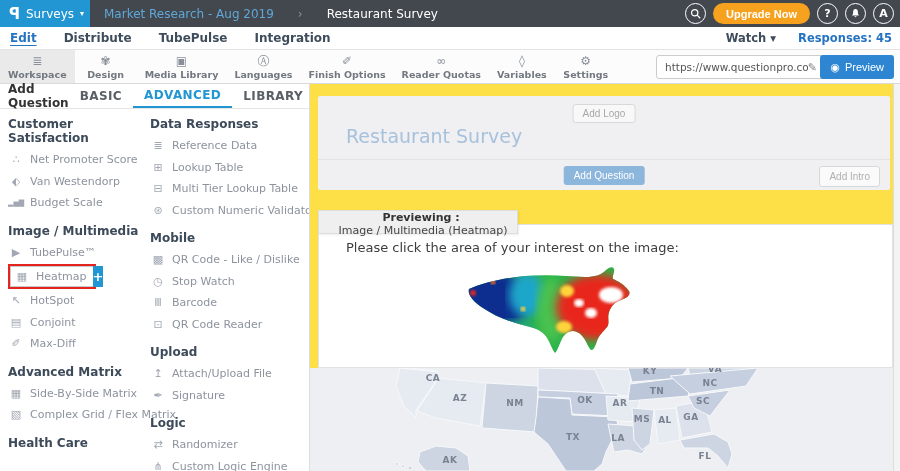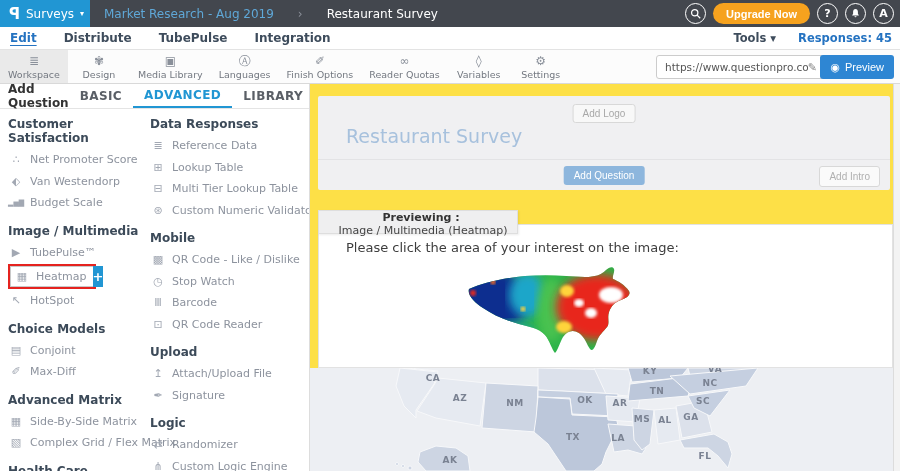--- a/index.html
+++ b/index.html
@@ -24,21 +24,21 @@
   .nav { position:absolute; top:27px; left:0; right:0; height:23px; background:#fff; border-bottom:1px solid #e3e3e3; display:flex; align-items:center; gap:27px; padding-left:10px; font-size:12px; font-weight:600; color:#3e4c5c; }
   .nav .active { color:#2573c1; text-decoration:underline; text-underline-offset:3px; }
   .nav-right { position:absolute; right:8px; display:flex; gap:22px; font-size:11.5px; }
   .tools { color:#3e4c5c; font-weight:600; }
   .responses { color:#2573c1; font-weight:600; }
 
   
   .toolbar { position:absolute; top:50px; left:0; right:0; height:34px; background:#fcfcfc; border-bottom:1px solid #d9d9d9; display:flex; }
   .ttab { min-width:62px; padding:3px 8px 2px; display:flex; flex-direction:column; align-items:center; justify-content:center; gap:1px; }
   .ttab .tic { font-size:12px; color:#8a909a; line-height:13px; }
-  .ttab .tlb { font-size:9.5px; color:#737880; white-space:nowrap; }
+  .ttab .tlb { font-size:9.5px; color:#737880; white-space:nowrap;font-weight:bold; }
   .ttab.active { background:#eaeaea; }
   .urlbox { position:absolute; right:76px; top:5px; width:168px; height:24px; border:1px solid #ccc; border-radius:3px; background:#fff; font-size:10.5px; color:#555; display:flex; align-items:center; padding:0 6px 0 8px; }
   .urlbox .urltext { flex:1; overflow:hidden; white-space:nowrap; }
   .urlbox .pencil { color:#888; font-size:11px; }
   .previewbtn { position:absolute; right:6px; top:5px; height:24px; background:#2e86d3; border:none; border-radius:3px; color:#fff; font-size:11px; padding:0 10px; display:flex; align-items:center; gap:5px; }
 
   
   .panel { position:absolute; top:84px; left:0; width:310px; bottom:0; background:#fff; border-right:1px solid #ddd; }
   .panel-head { height:25px; border-bottom:1px solid #e4e4e4; display:flex; align-items:center; }
   .panel-title { font-size:12px; font-weight:700; color:#333; padding-left:8px; flex:1; }
@@ -106,21 +106,21 @@
     <span class="circ">A</span>
   </div>
 </div>
 
 <div class="nav">
   <span class="active">Edit</span>
   <span>Distribute</span>
   <span>TubePulse</span>
   <span>Integration</span>
   <span class="nav-right">
-    <span class="tools">Tools ▾</span>
+    <span class="tools">Watch ▾</span>
     <span class="responses">Responses: 45</span>
   </span>
 </div>
 
 <div class="toolbar">
   <div class="ttab active">
       <span class="tic">≣</span>
       <span class="tlb">Workspace</span>
     </div>
   <div class="ttab">
@@ -198,21 +198,20 @@
             <span class="ic">▦</span>
             <span class="lb">Heatmap</span>
             <span class="plus">+</span>
           </div>
         <div class="item">
             <span class="ic">↖</span>
             <span class="lb">HotSpot</span>
           </div>
       </div>
       <div class="section">
-        <div class="sec-title">Choice Models</div>
         <div class="item">
             <span class="ic">▤</span>
             <span class="lb">Conjoint</span>
           </div>
         <div class="item">
             <span class="ic">✐</span>
             <span class="lb">Max-Diff</span>
           </div>
       </div>
       <div class="section">

